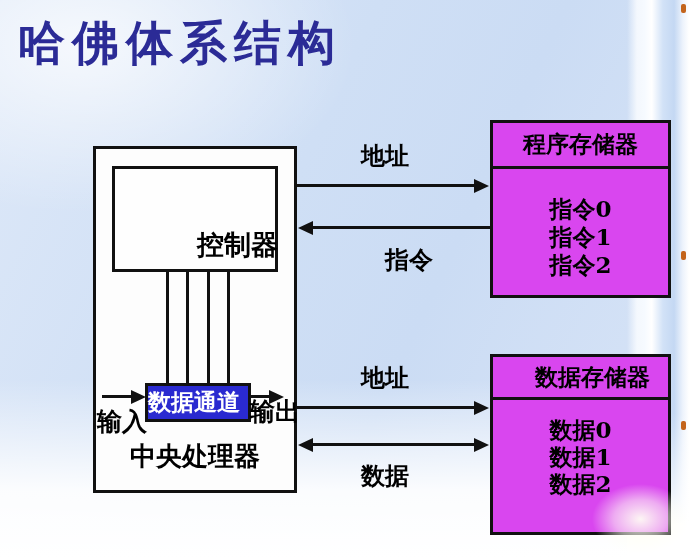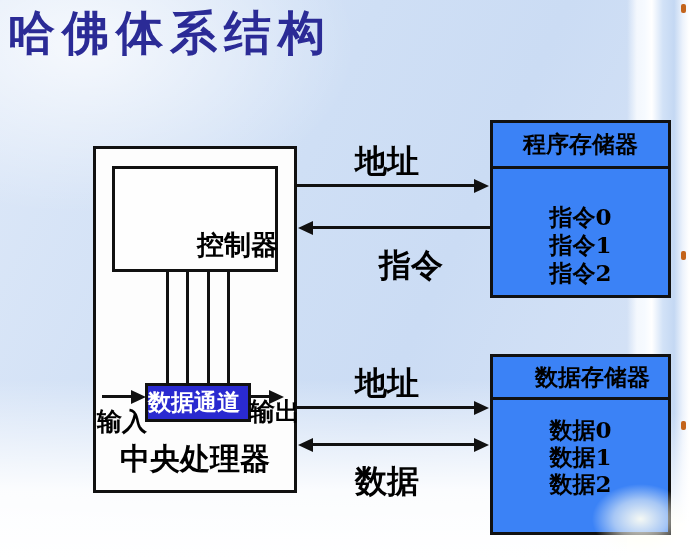--- a/index.html
+++ b/index.html
@@ -23,21 +23,21 @@
     background-image:
       linear-gradient(to bottom, rgba(255,255,255,0) 0%, rgba(255,255,255,0) 74%, #ffffff 94%),
       linear-gradient(to right, rgba(255,255,255,0) 0%, rgba(250,252,255,0.85) 16%, #f6faff 28%, #ffffff 40%, #d2e2f7 58%, #c4d8f3 76%, #edf3fc 90%, #ffffff 100%);
   }
   .glare {
     position:absolute; left:592px; top:484px; width:97px; height:70px;
     background:radial-gradient(closest-side, rgba(255,255,244,0.95), rgba(255,255,244,0.55) 55%, rgba(255,255,244,0) 100%);
     z-index:9;
   }
   .title {
-    position:absolute; left:6px; top:0px; margin:2px;
+    position:absolute; left:6px; top:0px; margin:12px;
     font-size:47px; font-weight:bold; letter-spacing:7px;
     color:#2b2b96; white-space:nowrap; z-index:3;
   }
   .box { position:absolute; border:3px solid #111; box-sizing:border-box; z-index:4; }
   .cpu-box        { left:93px;  top:146px; width:204px; height:347px; background:#fdfdfd; }
   .controller-box { left:112px; top:166px; width:166px; height:106px; background:#fefefe; z-index:5; }
   .ir-box {
     left:123px; top:177px; width:144px; height:43px; background:#ee1414; z-index:6;
     display:flex; align-items:center; justify-content:center;
     color:#fff; font-weight:bold; font-size:25px; white-space:nowrap;
@@ -48,56 +48,56 @@
   }
   .vline { position:absolute; width:3px; background:#111; top:271px; height:113px; z-index:5; }
   .vl1 { left:166px; } .vl2 { left:186px; } .vl3 { left:207px; } .vl4 { left:227px; }
   .dc-box {
     left:145px; top:383px; width:106px; height:39px; background:#2a2ad0; z-index:6;
     display:flex; align-items:center; justify-content:flex-start;
     color:#fff; font-weight:bold; font-size:23px; white-space:nowrap;
   }
   .cpu-label {
     position:absolute; left:93px; top:439px; width:204px; text-align:center;
-    font-size:30px; font-weight:bold; color:#000; z-index:5;
+    font-size:26px; font-weight:bold; color:#000; z-index:5;
   }
-  .mem-box { background:#3b82f6; }
+  .mem-box { background:#d946ef; }
   .pm-box { left:490px; top:120px; width:181px; height:178px; }
   .dm-box { left:490px; top:354px; width:181px; height:181px; }
   .mem-header {
     height:46px; border-bottom:3px solid #111; box-sizing:border-box;
     display:flex; align-items:center; justify-content:center;
     font-size:23px; font-weight:bold; color:#000;
   }
   .dm-box .mem-header { height:43px;padding-left:24px; }
   .mem-body {
     text-align:center; font-size:23px; font-weight:bold; color:#000; line-height:28px;
   }
-  .pm-box .mem-body { padding-top:34px; }
+  .pm-box .mem-body { padding-top:26px; }
   .dm-box .mem-body { padding-top:16px; line-height:27px; }
   .arrow { position:absolute; height:3px; background:#111; z-index:5; }
   .arrow.head-right::after {
     content:""; position:absolute; left:100%; top:50%; transform:translateY(-50%);
     width:0; height:0; border-top:7px solid transparent; border-bottom:7px solid transparent;
     border-left:15px solid #111;
   }
   .arrow.head-left::before {
     content:""; position:absolute; right:100%; top:50%; transform:translateY(-50%);
     width:0; height:0; border-top:7px solid transparent; border-bottom:7px solid transparent;
     border-right:15px solid #111;
   }
   .a-addr-top  { left:297px; top:184px; width:177px; }
   .a-instr     { left:313px; top:226px; width:177px; }
   .a-addr-bot  { left:297px; top:406px; width:177px; }
   .a-data      { left:313px; top:443px; width:161px; }
   .a-input     { left:102px; top:395px; width:29px;  z-index:7; }
   .a-output    { left:251px; top:395px; width:18px;  z-index:7; }
   .lbl {
     position:absolute; text-align:center; font-weight:bold; color:#000;
-    font-size:32px; z-index:5; white-space:nowrap;
+    font-size:24px; z-index:5; white-space:nowrap;
   }
   .lbl-addr-top { left:355px; top:140px; width:60px; }
   .lbl-instr    { left:355px; top:244px; width:60px;margin-left:24px; }
   .lbl-addr-bot { left:355px; top:362px; width:60px; }
   .lbl-data     { left:355px; top:460px; width:60px; }
   .lbl-input    { left:94px;  top:405px; width:56px; font-size:25px; z-index:7; }
   .lbl-output   { left:246px; top:395px; width:58px; font-size:25px; z-index:7; }
   .dot {
     position:absolute; left:681px; width:5px; height:9px; border-radius:2px;
     background:#c3641c; z-index:8;

